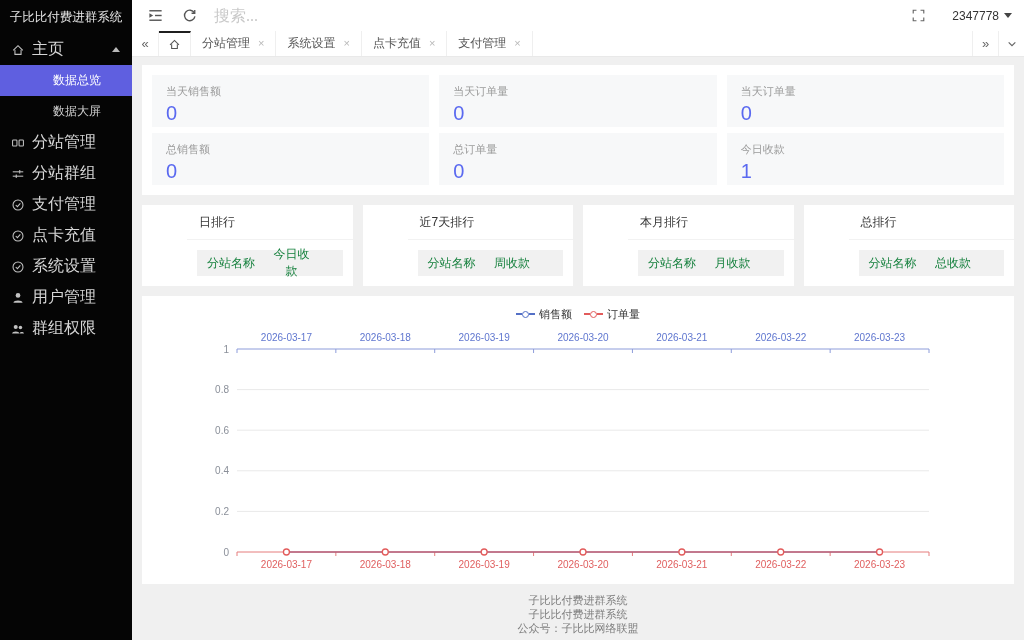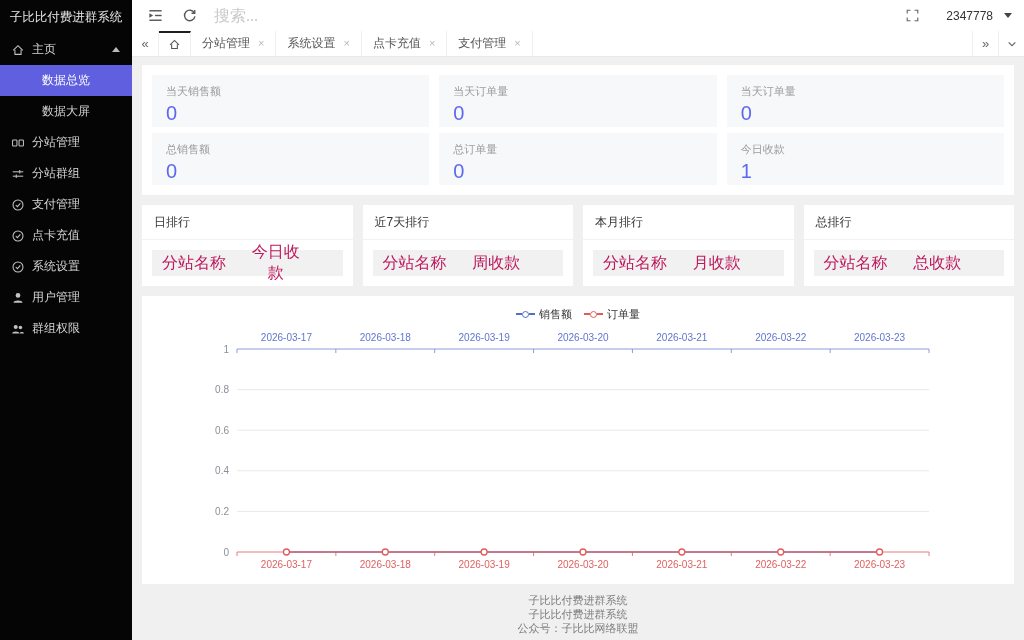--- a/index.html
+++ b/index.html
@@ -5,45 +5,45 @@
   * { margin:0; padding:0; box-sizing:border-box; }
   html,body { width:1024px; height:640px; overflow:hidden;
     font-family:"Liberation Sans","DejaVu Sans",sans-serif; }
   .app { display:flex; width:1024px; height:640px; background:#f0f0f0; }
 
   
   .sidebar { width:132px; flex-shrink:0; background:#050505; color:#d6d6d6; }
   .logo { height:34px; line-height:34px; text-align:center; font-size:12.5px; color:#e8e8e8;
     white-space:nowrap; overflow:hidden; }
   .menu-item { height:31px; display:flex; align-items:center; padding:0 12px 0 10px;
-    font-size:12px; color:#d6d6d6; cursor:pointer; }
+    font-size:16px; color:#d6d6d6; cursor:pointer; }
   .mi-icon { width:15px; height:15px; margin-right:7px; display:flex; align-items:center;
     justify-content:center; flex-shrink:0; }
   .mi-icon svg { display:block; }
   .caret-up { margin-left:auto; width:0; height:0; border-left:4px solid transparent;
     border-right:4px solid transparent; border-bottom:5px solid #b9b9b9; }
-  .submenu-item { height:31px; display:flex; align-items:center; padding-left:42px;
+  .submenu-item { height:31px; display:flex; align-items:center; padding-left:53px;
     font-size:12px; color:#d0d0d0; cursor:pointer; }
   .submenu-item.active { background:#5f5fe0; color:#fff; }
 
   
   .main { flex:1; display:flex; flex-direction:column; min-width:0; }
 
   .topbar { height:31px; background:#fff; display:flex; align-items:center;
     padding:0 12px 0 14px; flex-shrink:0; }
   .tb-icon { width:18px; height:18px; display:flex; align-items:center; justify-content:center;
     margin-right:16px; cursor:pointer; }
   .search-box { display:flex; align-items:center; }
   .search-box input { border:none; outline:none; font-size:16px; width:160px; color:#4d7c0f;
     font-family:Liberation Serif, serif; }
   .search-box input::placeholder { color:#c9c9c9; }
   .tb-right { margin-left:auto; display:flex; align-items:center; }
   .fullscreen-btn { width:20px; height:20px; display:flex; align-items:center;
     justify-content:center; cursor:pointer; margin-right:24px; }
-  .user-drop { display:flex; align-items:center; font-size:12px; color:#333; cursor:pointer;gap:6px; }
+  .user-drop { display:flex; align-items:center; font-size:12px; color:#333; cursor:pointer; }
   .user-caret { margin-left:5px; width:0; height:0; border-left:4px solid transparent;
     border-right:4px solid transparent; border-top:5px solid #444; }
 
   .tabbar { height:26px; background:#fff; display:flex; align-items:stretch; font-size:12px;
     color:#555; border-bottom:1px solid #e9e9e9; flex-shrink:0; }
   .tab-nav-btn { width:27px; display:flex; align-items:center; justify-content:center;
     color:#666; cursor:pointer; border-right:1px solid #efefef; font-size:13px; }
   .tab-home { width:32px; display:flex; align-items:center; justify-content:center;
     border-top:2px solid #1f1f1f; border-right:1px solid #efefef; cursor:pointer; background:#fff; }
   .tab { display:flex; align-items:center; padding:0 11px; gap:8px;
@@ -57,26 +57,26 @@
 
   
   .stats-panel { background:#fff; padding:10px; display:grid;
     grid-template-columns:repeat(3,1fr); gap:6px 10px; margin-bottom:10px; }
   .stat-card { background:#f7f8f9; padding:9px 14px; height:52px; }
   .stat-label { font-size:11px; color:#9b9b9b; }
   .stat-value { font-size:20px; color:#5a69f0; margin-top:3px; font-weight:400; }
 
   
   .ranks { display:grid; grid-template-columns:repeat(4,1fr); gap:10px; margin-bottom:10px; }
-  .rank-panel { background:#fff; }
+  .rank-panel { background:#fff;padding-left:45px; }
   .rank-title { font-size:12px; color:#333; padding:9px 12px 8px 12px;
     border-bottom:1px solid #f2f2f2; }
   .rank-body { padding:10px; }
   .rank-header { background:#f1f1f1; height:26px; display:flex; align-items:center;
-    font-size:16px; color:#be185d; }
+    font-size:12px; color:#15803d; }
   .rank-col1 { width:50%; padding-left:10px; }
   .rank-col2 { width:30%; text-align:center; }
 
   
   .chart-panel { background:#fff; padding:8px 0 6px 0; }
   .chart-legend { display:flex; justify-content:center; align-items:center; gap:12px;
     height:20px; font-size:11px; color:#333; }
   .legend-item { display:flex; align-items:center; gap:4px; cursor:pointer; }
   .legend-marker { display:flex; align-items:center; }
   .legend-line { width:6px; height:2px; }

